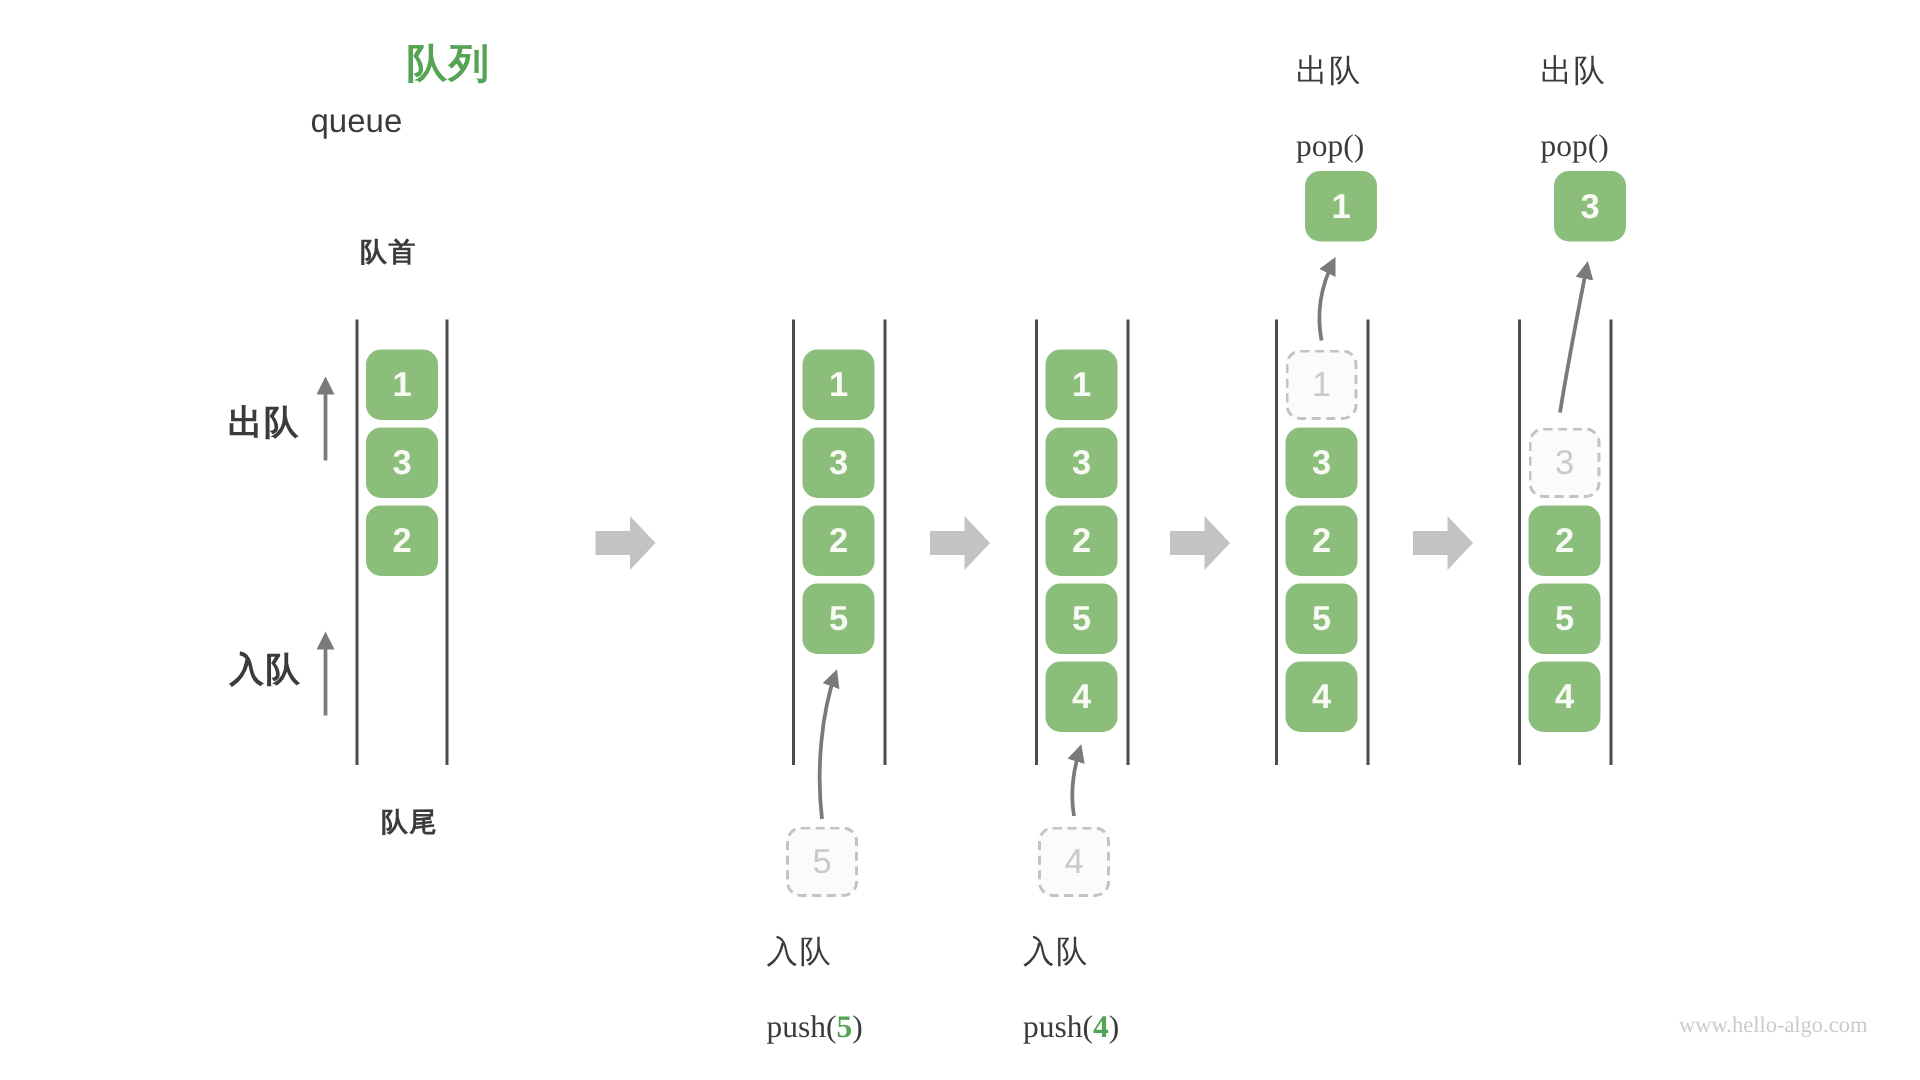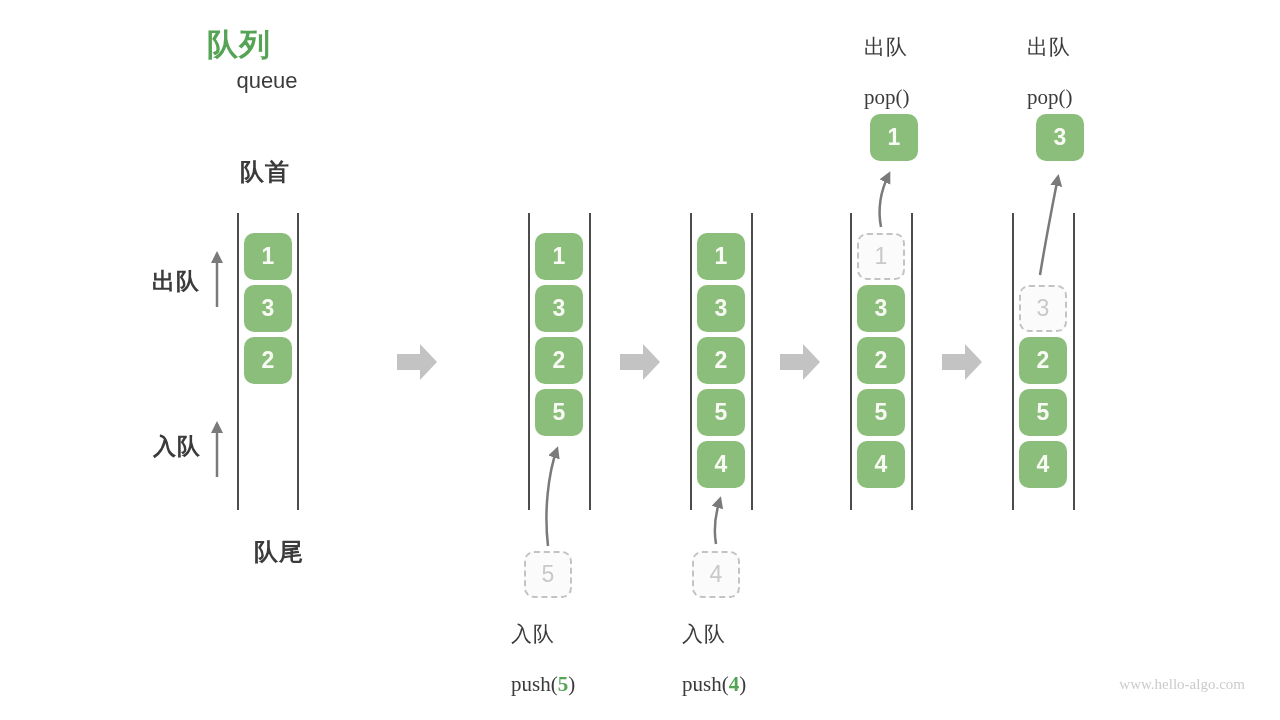--- a/index.html
+++ b/index.html
@@ -1,29 +1,29 @@
 <!DOCTYPE html>
 <html><head>
 <meta charset="utf-8">
 <style>
   html,body{margin:0;padding:0;background:#ffffff;}
   .canvas{
     position:relative;width:1280px;height:720px;background:#ffffff;
     font-family:"Liberation Sans",sans-serif;overflow:hidden;
   }
   .title-zh{
-    position:absolute;left:207px;top:24px;width:120px;text-align:left;
-    font-size:31px;font-weight:bold;color:#55a455;letter-spacing:1px;
+    position:absolute;left:207px;top:24px;width:120px;text-align:right;
+    font-size:27px;font-weight:bold;color:#55a455;letter-spacing:1px;
   }
   .title-en{
-    position:absolute;left:207px;top:68px;width:120px;text-align:center;
+    position:absolute;left:207px;top:68px;width:120px;
     font-size:22px;color:#3b3b3b;
   }
   .side-label{
-    position:absolute;font-size:24px;font-weight:bold;color:#3b3b3b;letter-spacing:1px;
+    position:absolute;font-size:18px;font-weight:bold;color:#3b3b3b;letter-spacing:1px;
   }
   .flow-label{
     position:absolute;font-size:23px;font-weight:bold;color:#3b3b3b;letter-spacing:1px;
   }
   .rail{position:absolute;top:213px;width:2px;height:297px;background:#4c4c4c;}
   .cell{
     position:absolute;width:48px;height:47px;border-radius:10px;background:#8cbe7b;
     color:#f8faf4;font-size:23px;font-weight:bold;
     display:flex;align-items:center;justify-content:center;
   }

